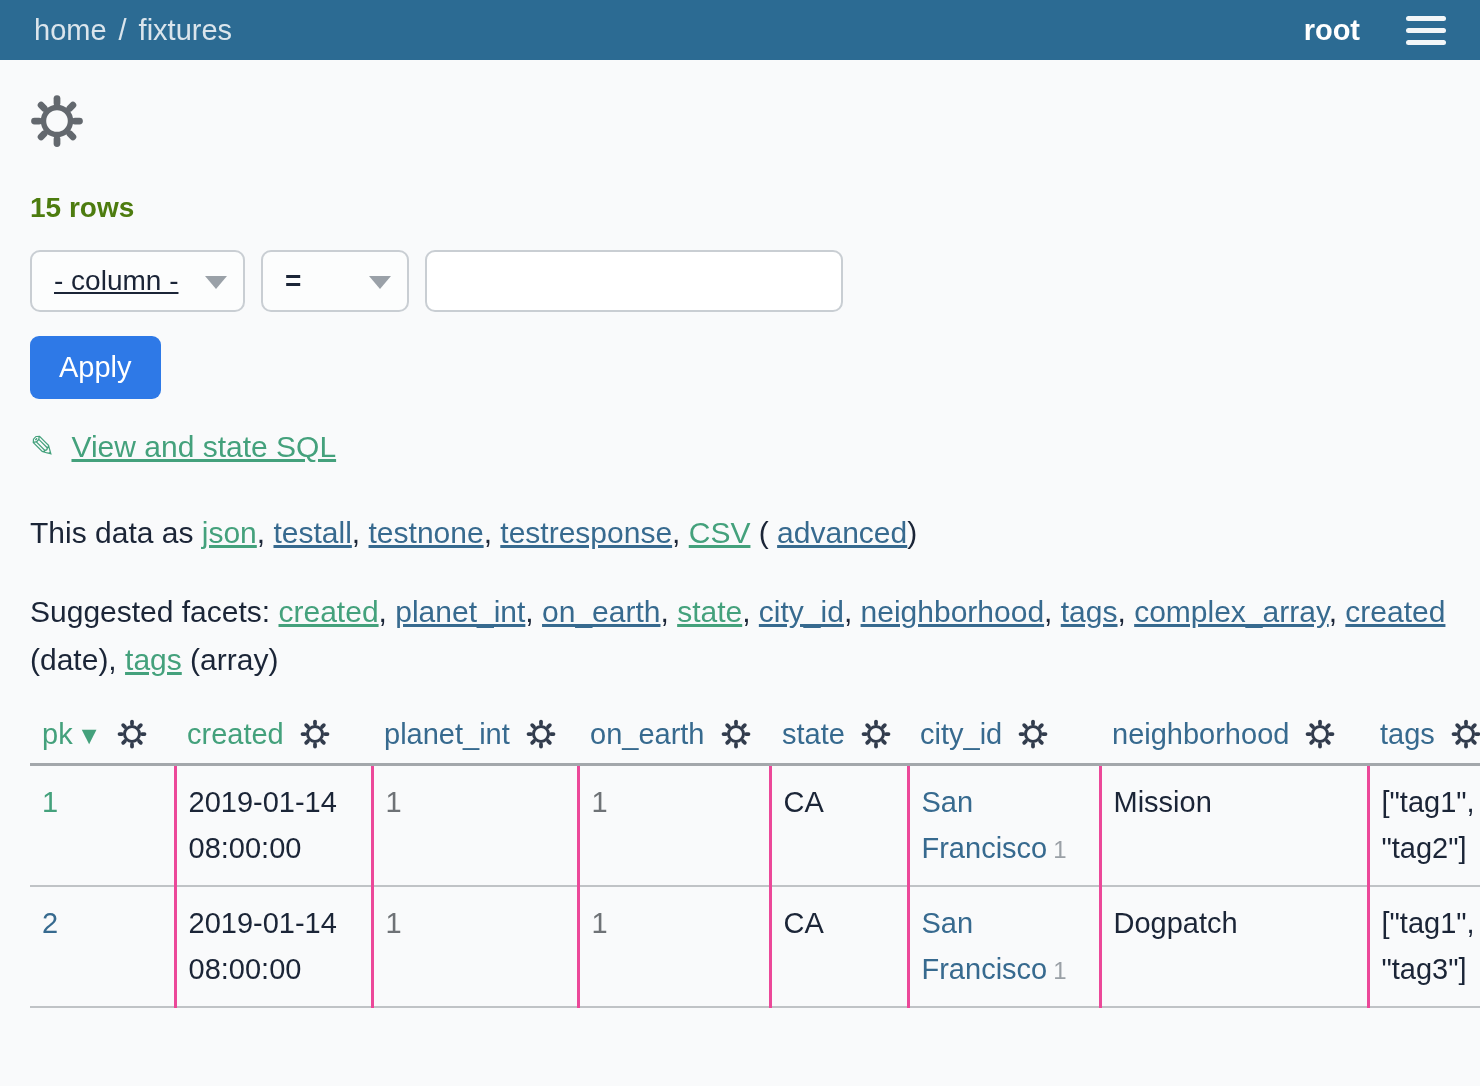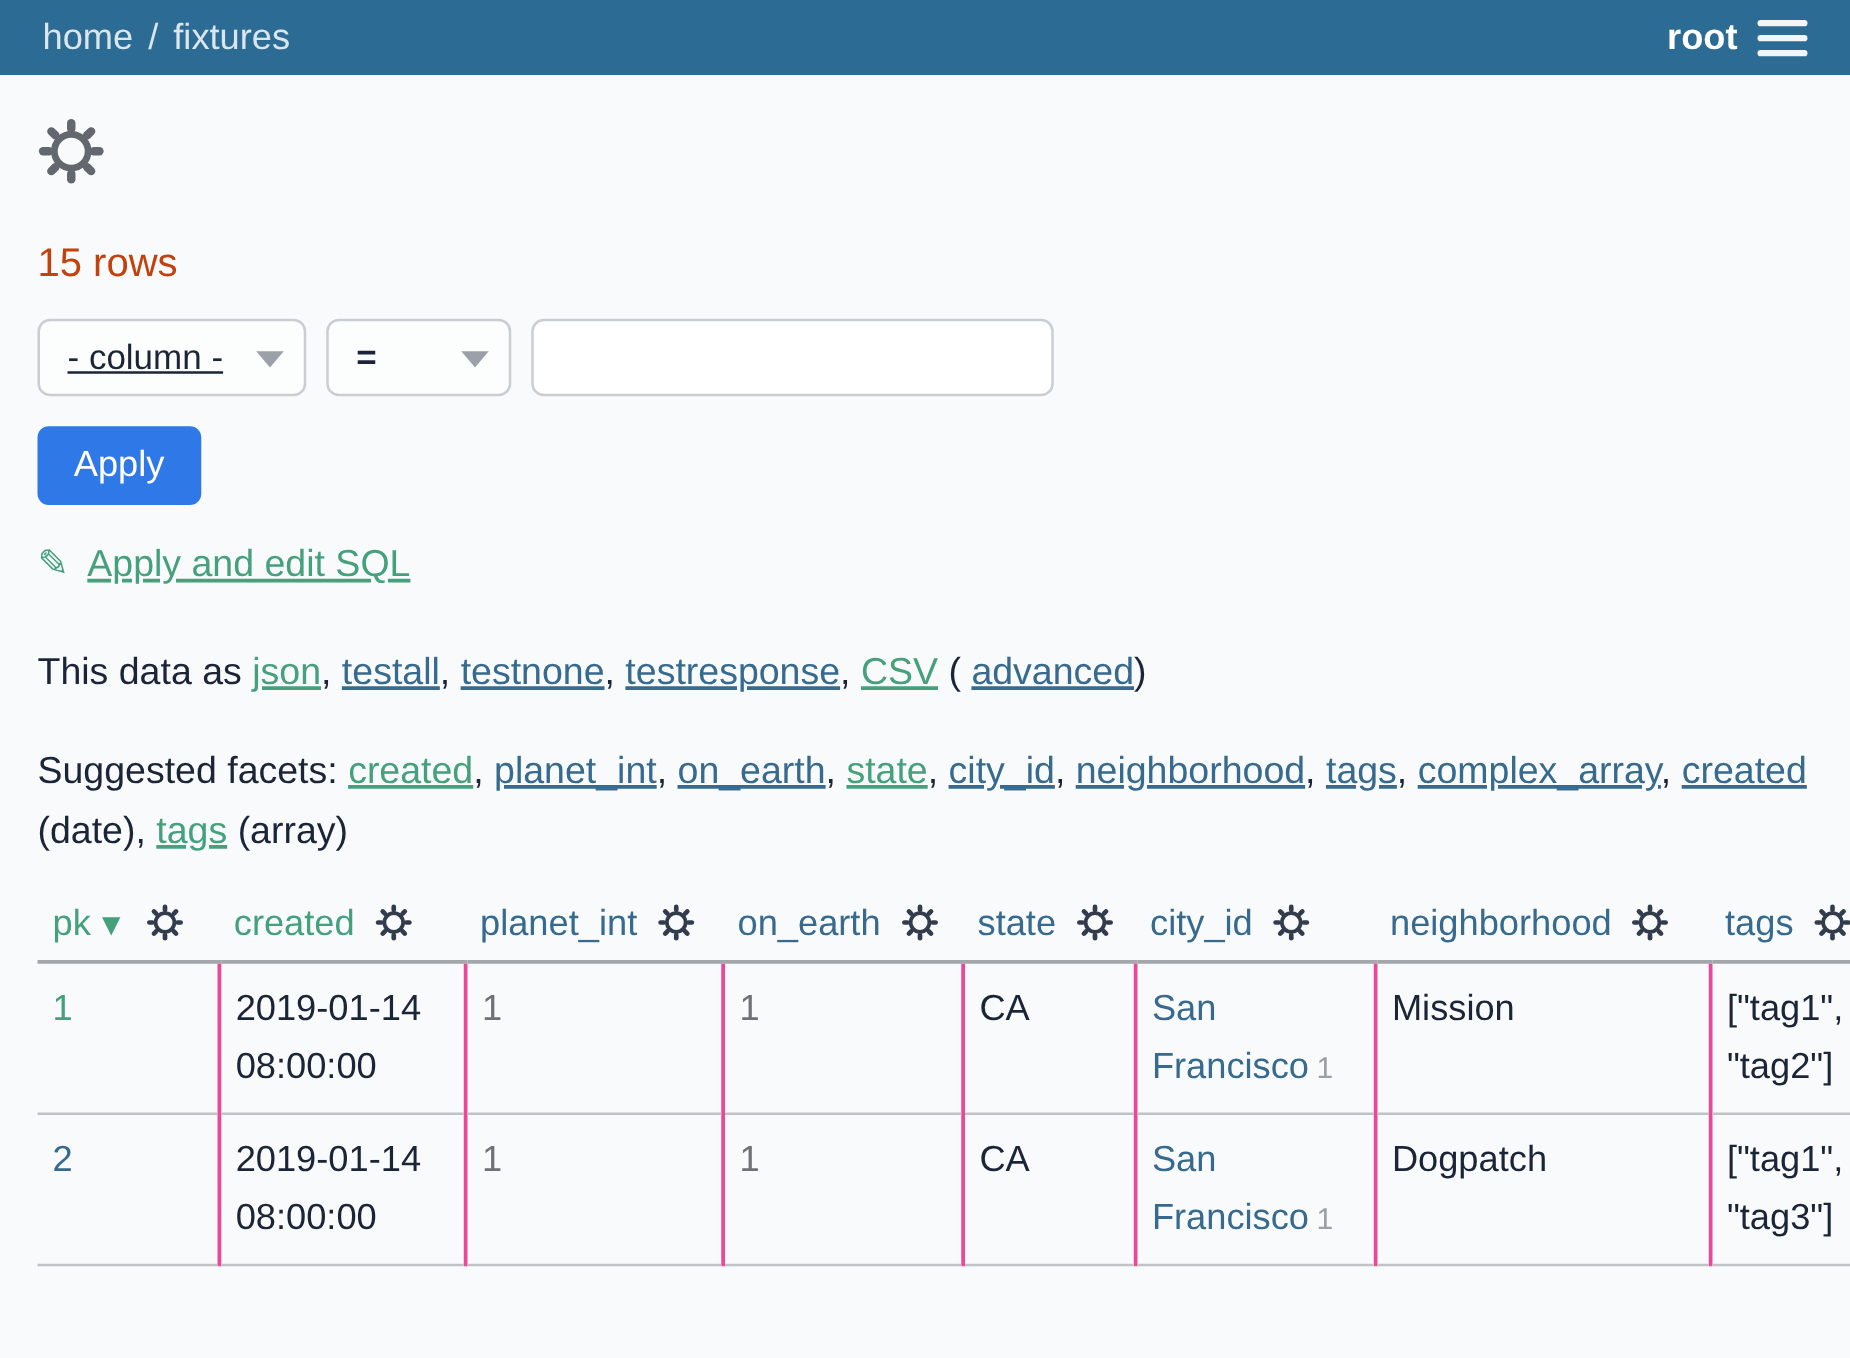--- a/index.html
+++ b/index.html
@@ -17,42 +17,42 @@
 
   
   .nav {
     height:60px; background:#2c6b93;
     display:flex; align-items:center; justify-content:space-between;
     padding:0 34px;
   }
   .nav .crumbs { display:flex; gap:12px; align-items:center;
     color:#dbe5ec; font-size:29px; }
   .nav .crumbs a { color:#dbe5ec; text-decoration:none; }
-  .nav .right { display:flex; align-items:center; gap:16px; }
+  .nav .right { display:flex; align-items:center; gap:46px; }
   .nav .user { color:#ffffff; font-weight:700; font-size:29px; text-decoration:none; }
   .burger { display:inline-flex; flex-direction:column; gap:7px; cursor:pointer; }
   .burger i { display:block; width:40px; height:5px; background:#f2f6f8; border-radius:3px; }
 
   main { padding:0 30px; }
 
   
   .titlebar { display:flex; align-items:center; gap:20px; margin-top:34px; }
   h1 {
     font-size:62px; font-weight:700; color:#161f33;
     border-left:24px solid #e4322e; padding-left:16px; line-height:1.45;
   }
   .gear { display:inline-block; color:#63686e; }
   .gear svg { display:block; }
 
   
   .meta { margin-top:24px; font-size:29px; color:#1b2537; }
   .meta a { color:#44a17c; }
 
   
-  h2.rowcount { margin-top:44px; font-size:32px; font-weight:400; color:#c2410c; }
+  h2.rowcount { margin-top:44px; font-size:28px; font-weight:700; color:#4d7c0f; }
 
   
   .filterrow { margin-top:26px; display:flex; gap:16px; align-items:center; }
   .selbox {
     position:relative; height:62px; background:#fcfdfd;
     border:2px solid #c9ced3; border-radius:10px;
     display:flex; align-items:center; padding:0 48px 0 22px;
     font-size:28px; color:#1b2537; cursor:pointer;
   }
   .selbox.colsel { width:215px;text-decoration:underline; }
@@ -152,21 +152,21 @@
       <span>=</span>
       <span class="tri"></span>
     </div>
     <input class="valbox" value="" style="">
   </div>
 
   <button class="applybtn">Apply</button>
 
   <p class="sqlline">
     <span class="pencil">✎</span>
-    <a class="u green">Apply and edit SQL</a>
+    <a class="u green">View and state SQL</a>
   </p>
 
   <p class="exportline">
     <span>This data as </span>
     <a class="u green">json</a><span>, </span>
     <a class="u blue">testall</a><span>, </span>
     <a class="u blue">testnone</a><span>, </span>
     <a class="u blue">testresponse</a><span>, </span>
     <a class="u green">CSV</a><span> (</span>
     <a class="u blue">advanced</a><span>)</span>

